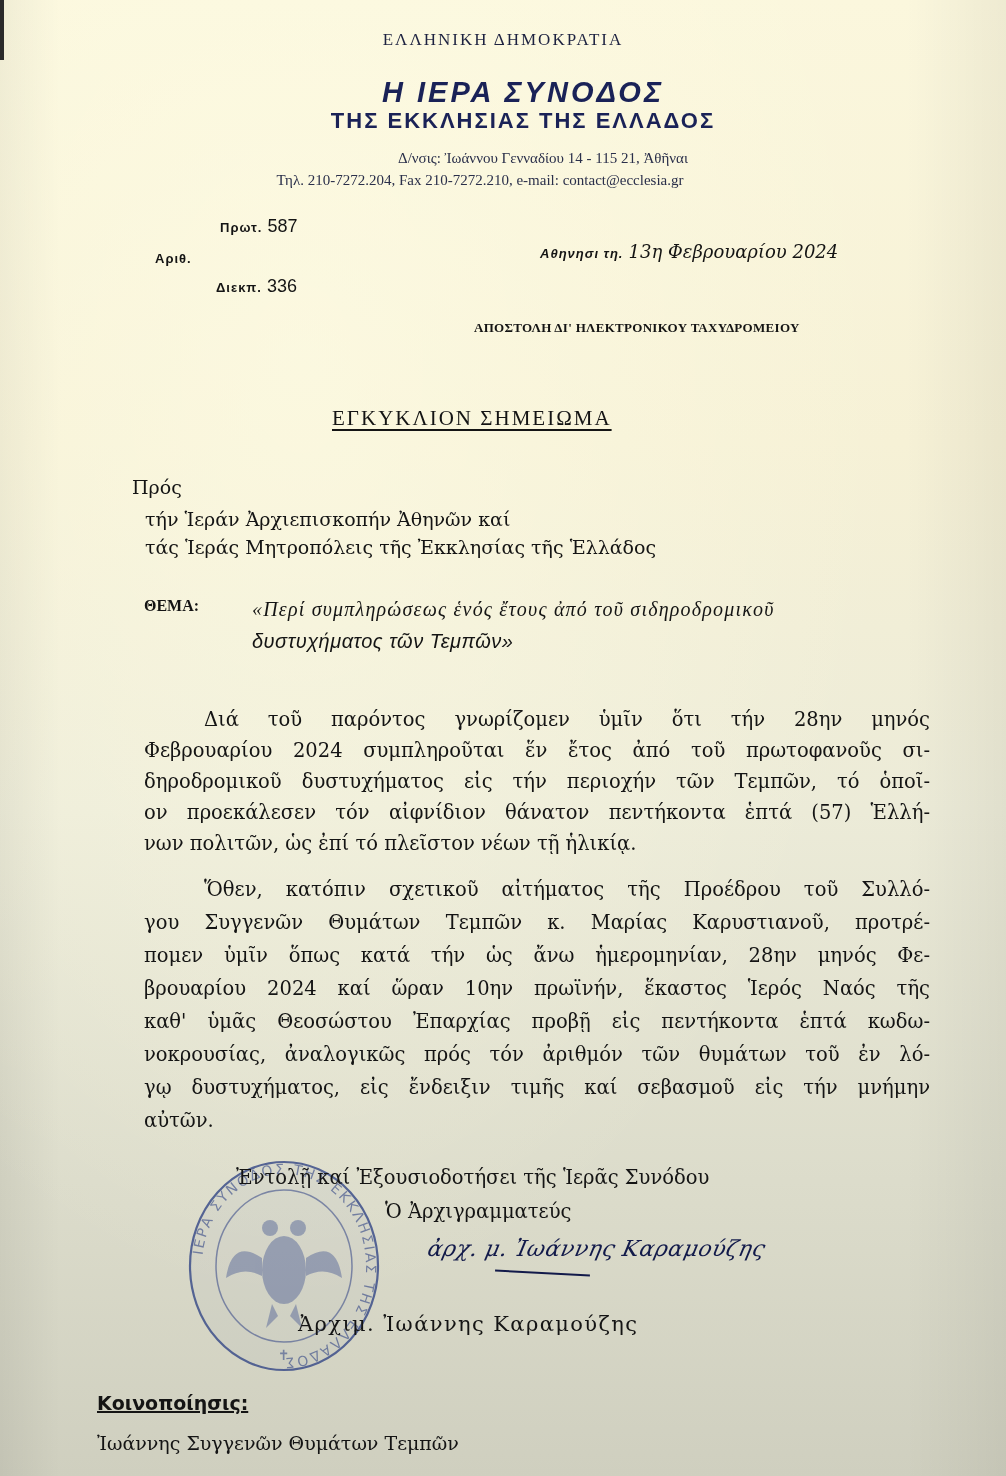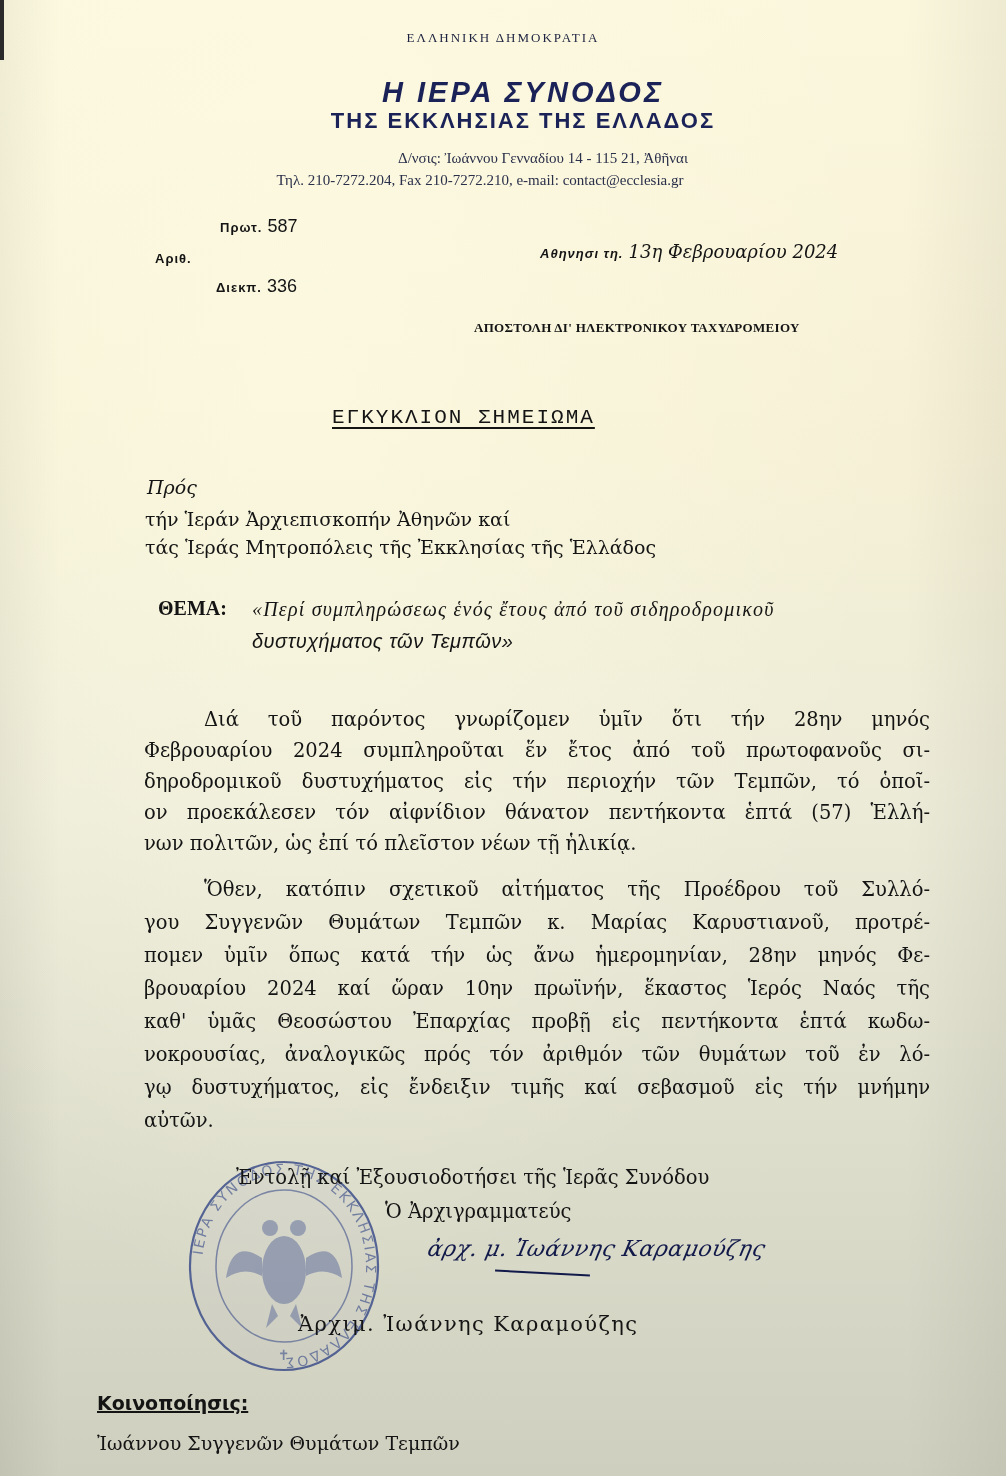--- a/index.html
+++ b/index.html
@@ -14,52 +14,52 @@
     position:absolute; inset:0;
     background: radial-gradient(ellipse at 30% 25%, rgba(255,253,230,0.55) 0%, rgba(255,253,230,0) 60%),
                 linear-gradient(90deg, rgba(0,0,0,0.06) 0%, rgba(0,0,0,0) 6%, rgba(0,0,0,0) 90%, rgba(0,0,0,0.05) 100%);
     pointer-events:none;
   }
   .edge-left { position:absolute; left:0; top:0; width:4px; height:60px; background:#2a2a2a; }
   .abs { position:absolute; white-space:nowrap; }
 
   
   .republic { left:0; width:1006px; top:30px; text-align:center; box-sizing:border-box;
-    font-family:"Liberation Serif", serif; font-size:13px; letter-spacing:2px; color:#1d2240; }
+    font-family:"Liberation Serif", serif; font-size:17px; letter-spacing:2px; color:#1d2240; }
   .synod { left:0; width:1006px; top:76px; text-align:center; padding-left:40px; box-sizing:border-box;
     font-family:"Liberation Sans", sans-serif; font-weight:bold; font-size:29px; letter-spacing:3px; color:#1a2257;font-style:italic; }
   .church { left:0; width:1006px; top:108px; text-align:center; padding-left:40px; box-sizing:border-box;
     font-family:"Liberation Sans", sans-serif; font-weight:bold; font-size:22px; letter-spacing:2px; color:#1a2257; }
   .address { left:0; width:1006px; top:150px; text-align:center; padding-left:80px; box-sizing:border-box;
     font-family:"Liberation Serif", serif; font-size:15px; color:#2a2f4a; }
   .contact { left:0; width:880px; top:172px; text-align:center; padding-left:80px; box-sizing:border-box;
     font-family:"Liberation Serif", serif; font-size:15px; color:#2a2f4a; }
 
   
   .ref-label { font-family:"Liberation Sans", sans-serif; font-weight:bold; font-size:13px; letter-spacing:1px; }
   .ref-value { font-family:"Liberation Sans", sans-serif; font-size:18px; }
   .prot { left:220px; top:216px; }
   .arith { left:155px; top:248px; }
   .diekp { left:216px; top:276px; }
   .date { left:540px; top:241px;font-style:italic; }
   .date .ref-value { font-family:"DejaVu Serif", serif; font-size:18px; }
   .email-note { left:474px; top:320px; font-family:"Liberation Serif", serif; font-weight:bold; font-size:13px; letter-spacing:0.3px; }
 
   
-  .doc-title { left:332px; top:406px; font-family:Liberation Mono, monospace; font-size:21px; letter-spacing:2px;
+  .doc-title { left:332px; top:406px; font-family:Liberation Serif, serif; font-size:21px; letter-spacing:2px;
     text-decoration:underline; text-decoration-thickness:2px; text-underline-offset:4px; }
 
   
   .recip { font-size:19px; }
-  .recip-0 { left:147px; top:476px;font-style:italic; }
+  .recip-0 { left:132px; top:476px; }
   .recip-1 { left:145px; top:508px; }
   .recip-2 { left:145px; top:536px; }
 
   
-  .subject-label { left:158px; top:597px; font-family:"Liberation Serif", serif; font-weight:bold; font-size:20px; }
+  .subject-label { left:144px; top:597px; font-family:"Liberation Serif", serif; font-weight:bold; font-size:16px; }
   .subject-1 { left:252px; top:598px; font-family:"Liberation Serif", serif; font-style:italic; font-size:20px; letter-spacing:1.2px; }
   .subject-2 { left:252px; top:630px; font-family:Liberation Sans, sans-serif; font-style:italic; font-size:20px; letter-spacing:0.5px; }
 
   
   .body-line { left:144px; width:786px; font-size:19.5px; text-align:justify; text-align-last:justify; white-space:nowrap; overflow:visible; }
   .body-line.last { text-align-last:left; }
   .body-line.indent { padding-left:60px; box-sizing:border-box; }
 
   
   .authority { left:236px; top:1166px; font-size:19.5px; }
@@ -165,14 +165,14 @@
 <div>
   <div class="abs authority">Ἐντολῇ καί Ἐξουσιοδοτήσει τῆς Ἱερᾶς Συνόδου</div>
   <div class="abs role">Ὁ Ἀρχιγραμματεύς</div>
   <div class="abs signature">ἀρχ. μ. Ἰωάννης Καραμούζης</div>
   <div class="signature-underline"></div>
   <div class="abs signer">Ἀρχιμ. Ἰωάννης Καραμούζης</div>
 </div>
 
 <div>
   <div class="abs cc-label">Κοινοποίησις:</div>
-  <div class="abs cc-item">Ἰωάννου Συγγενῶν Θυμάτων Τεμπῶν</div>
+  <div class="abs cc-item">Ἰωάννης Συγγενῶν Θυμάτων Τεμπῶν</div>
 </div>
 
 </body></html>

